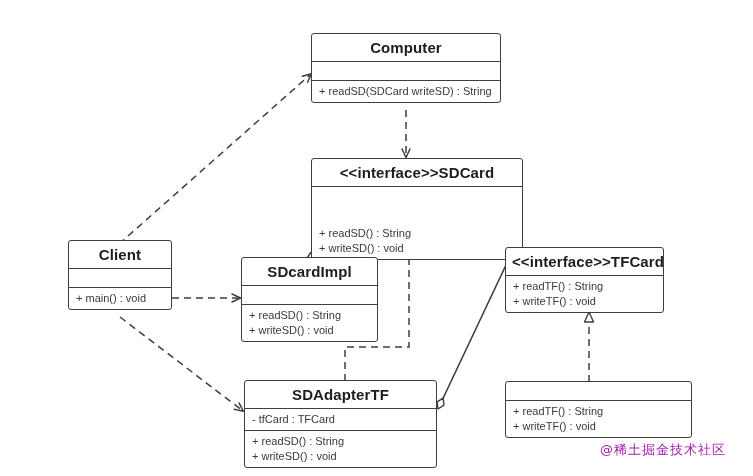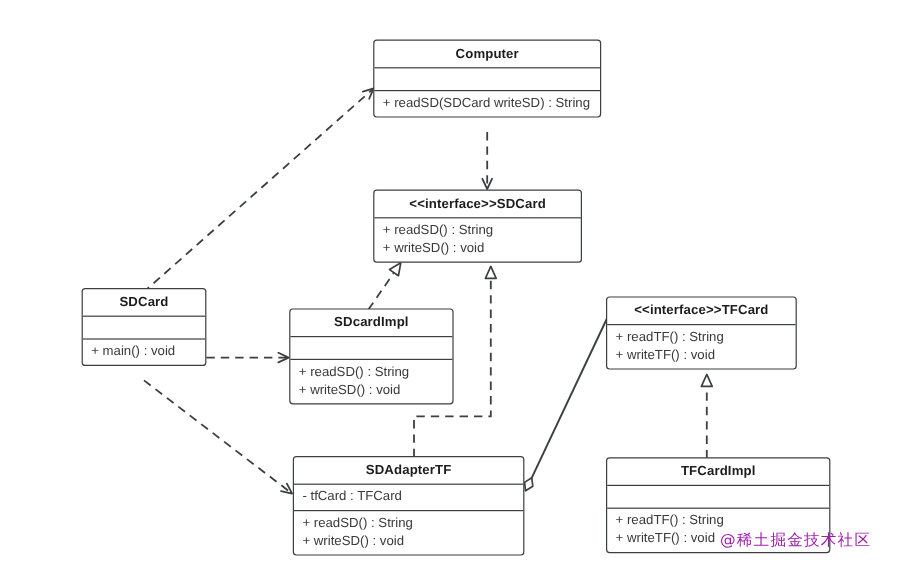--- a/index.html
+++ b/index.html
@@ -39,21 +39,21 @@
     display: flex;
     flex-direction: column;
     justify-content: center;
   }
   .cmp:last-child {
     border-bottom: none;
   }
   .cmp-title {
     text-align: center;
     font-weight: bold;
-    font-size: 11px;
+    font-size: 15px;
     color: #1d1d1d;
     letter-spacing: 0.1px;
     padding: 5px 6px;
   }
   .cmp-empty {
     min-height: 19px;
   }
   .member {
     font-size: 11px;
     color: #3a3a3a;
@@ -122,30 +122,30 @@
   </svg>
 
   <div class="uml-class" style="left:311px; top:33px; width:190px;">
     <div class="cmp cmp-title">Computer</div>
     <div class="cmp cmp-empty"></div>
     <div class="cmp">
       <div class="member">+ readSD(SDCard writeSD) : String</div>
     </div>
   </div>
 
-  <div class="uml-class" style="left:311px; top:158px; width:174px;">
+  <div class="uml-class" style="left:311px; top:158px; width:212px;gap:36px;">
     <div class="cmp cmp-title">&lt;&lt;interface&gt;&gt;SDCard</div>
     <div class="cmp">
       <div class="member">+ readSD() : String</div>
       <div class="member">+ writeSD() : void</div>
     </div>
   </div>
 
   <div class="uml-class" style="left:68px; top:240px; width:104px;">
-    <div class="cmp cmp-title">SDCard</div>
+    <div class="cmp cmp-title">Client</div>
     <div class="cmp cmp-empty"></div>
     <div class="cmp">
       <div class="member">+ main() : void</div>
     </div>
   </div>
 
   <div class="uml-class" style="left:241px; top:257px; width:137px;">
     <div class="cmp cmp-title">SDcardImpl</div>
     <div class="cmp cmp-empty"></div>
     <div class="cmp">
@@ -167,21 +167,20 @@
     <div class="cmp">
       <div class="member">- tfCard : TFCard</div>
     </div>
     <div class="cmp">
       <div class="member">+ readSD() : String</div>
       <div class="member">+ writeSD() : void</div>
     </div>
   </div>
 
   <div class="uml-class" style="left:505px; top:381px; width:187px;">
-    <div class="cmp cmp-title">TFCardImpl</div>
     <div class="cmp cmp-empty"></div>
     <div class="cmp">
       <div class="member">+ readTF() : String</div>
       <div class="member">+ writeTF() : void</div>
     </div>
   </div>
 
   <div class="watermark" style="left:600px; top:441px;">@稀土掘金技术社区</div>
 
 </div>

